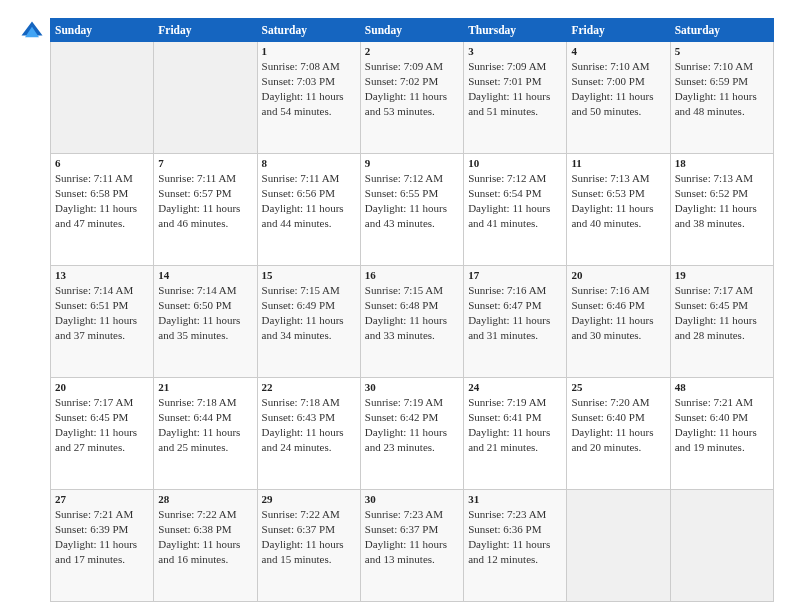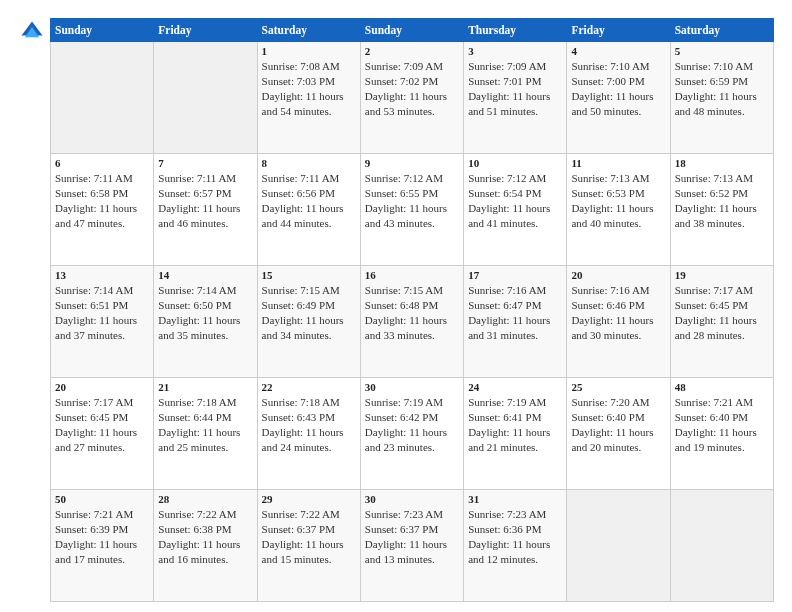--- a/index.html
+++ b/index.html
@@ -242,21 +242,21 @@
             <span class="day-num">25</span>
             <div class="day-info">Sunrise: 7:20 AM<br>Sunset: 6:40 PM<br>Daylight: 11 hours<br>and 20 minutes.</div>
           </td>
           <td>
             <span class="day-num">48</span>
             <div class="day-info">Sunrise: 7:21 AM<br>Sunset: 6:40 PM<br>Daylight: 11 hours<br>and 19 minutes.</div>
           </td>
         </tr>
         <tr>
           <td>
-            <span class="day-num">50</span>
+            <span class="day-num">27</span>
             <div class="day-info">Sunrise: 7:21 AM<br>Sunset: 6:39 PM<br>Daylight: 11 hours<br>and 17 minutes.</div>
           </td>
           <td>
             <span class="day-num">28</span>
             <div class="day-info">Sunrise: 7:22 AM<br>Sunset: 6:38 PM<br>Daylight: 11 hours<br>and 16 minutes.</div>
           </td>
           <td>
             <span class="day-num">29</span>
             <div class="day-info">Sunrise: 7:22 AM<br>Sunset: 6:37 PM<br>Daylight: 11 hours<br>and 15 minutes.</div>
           </td>

